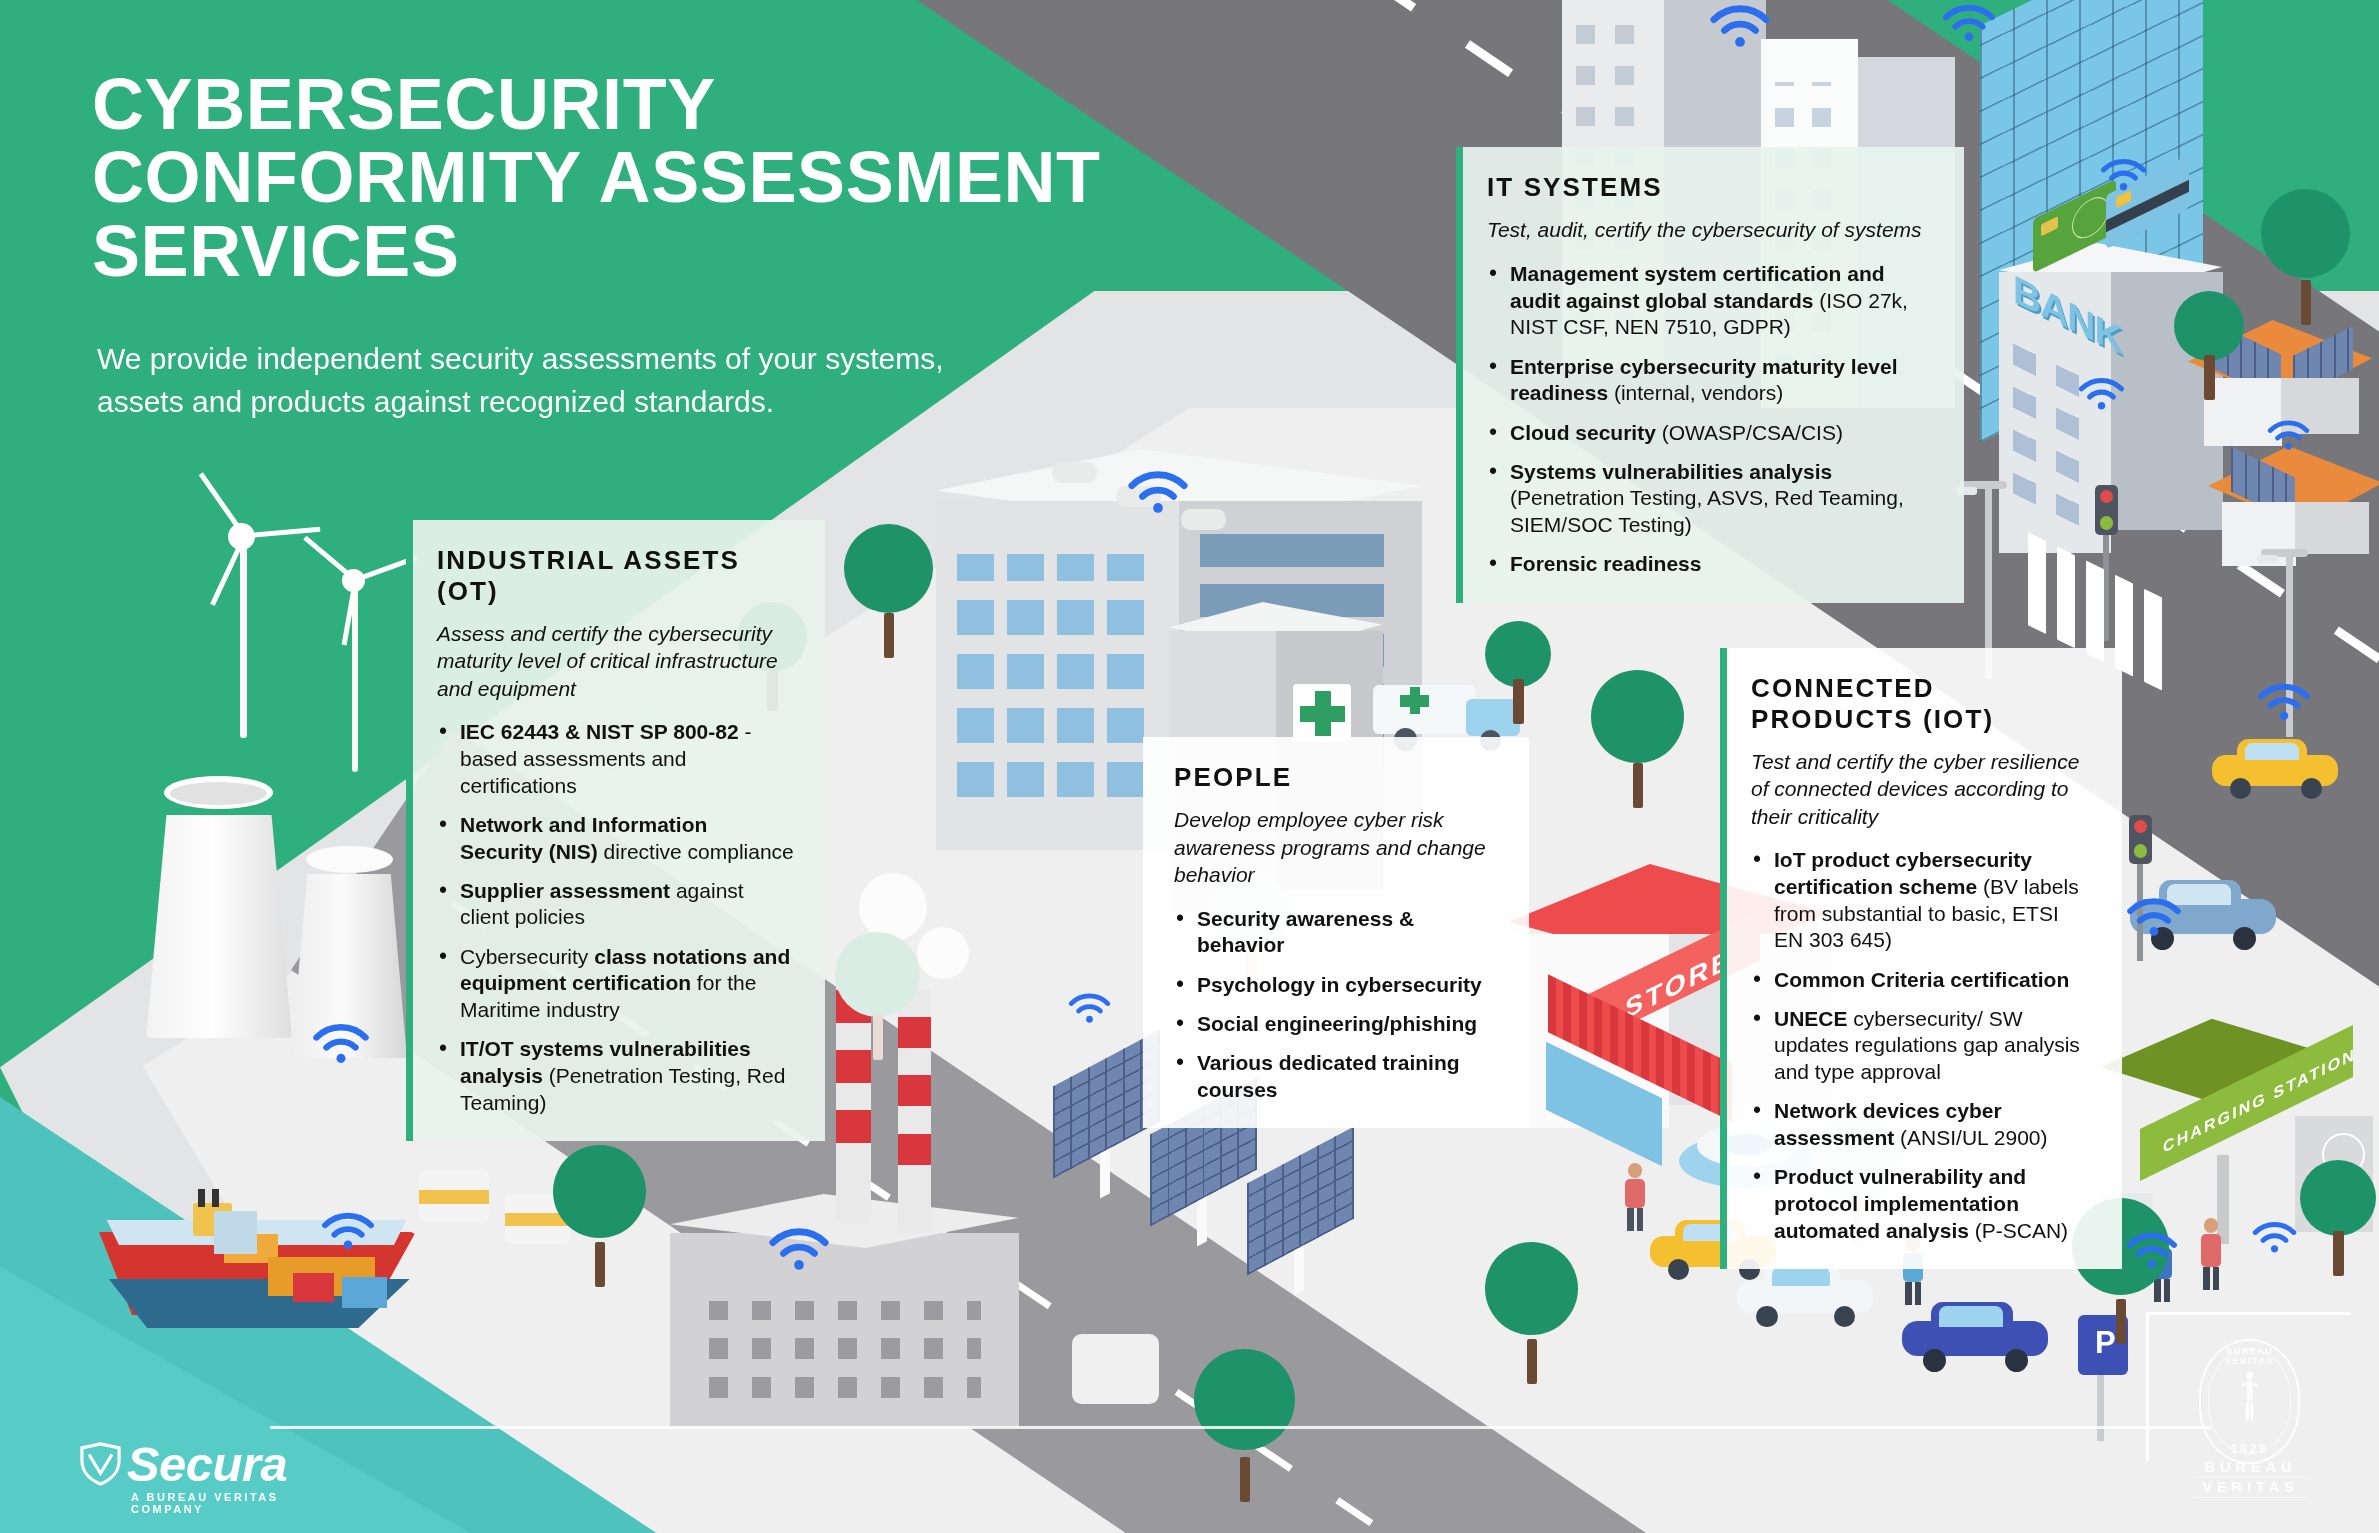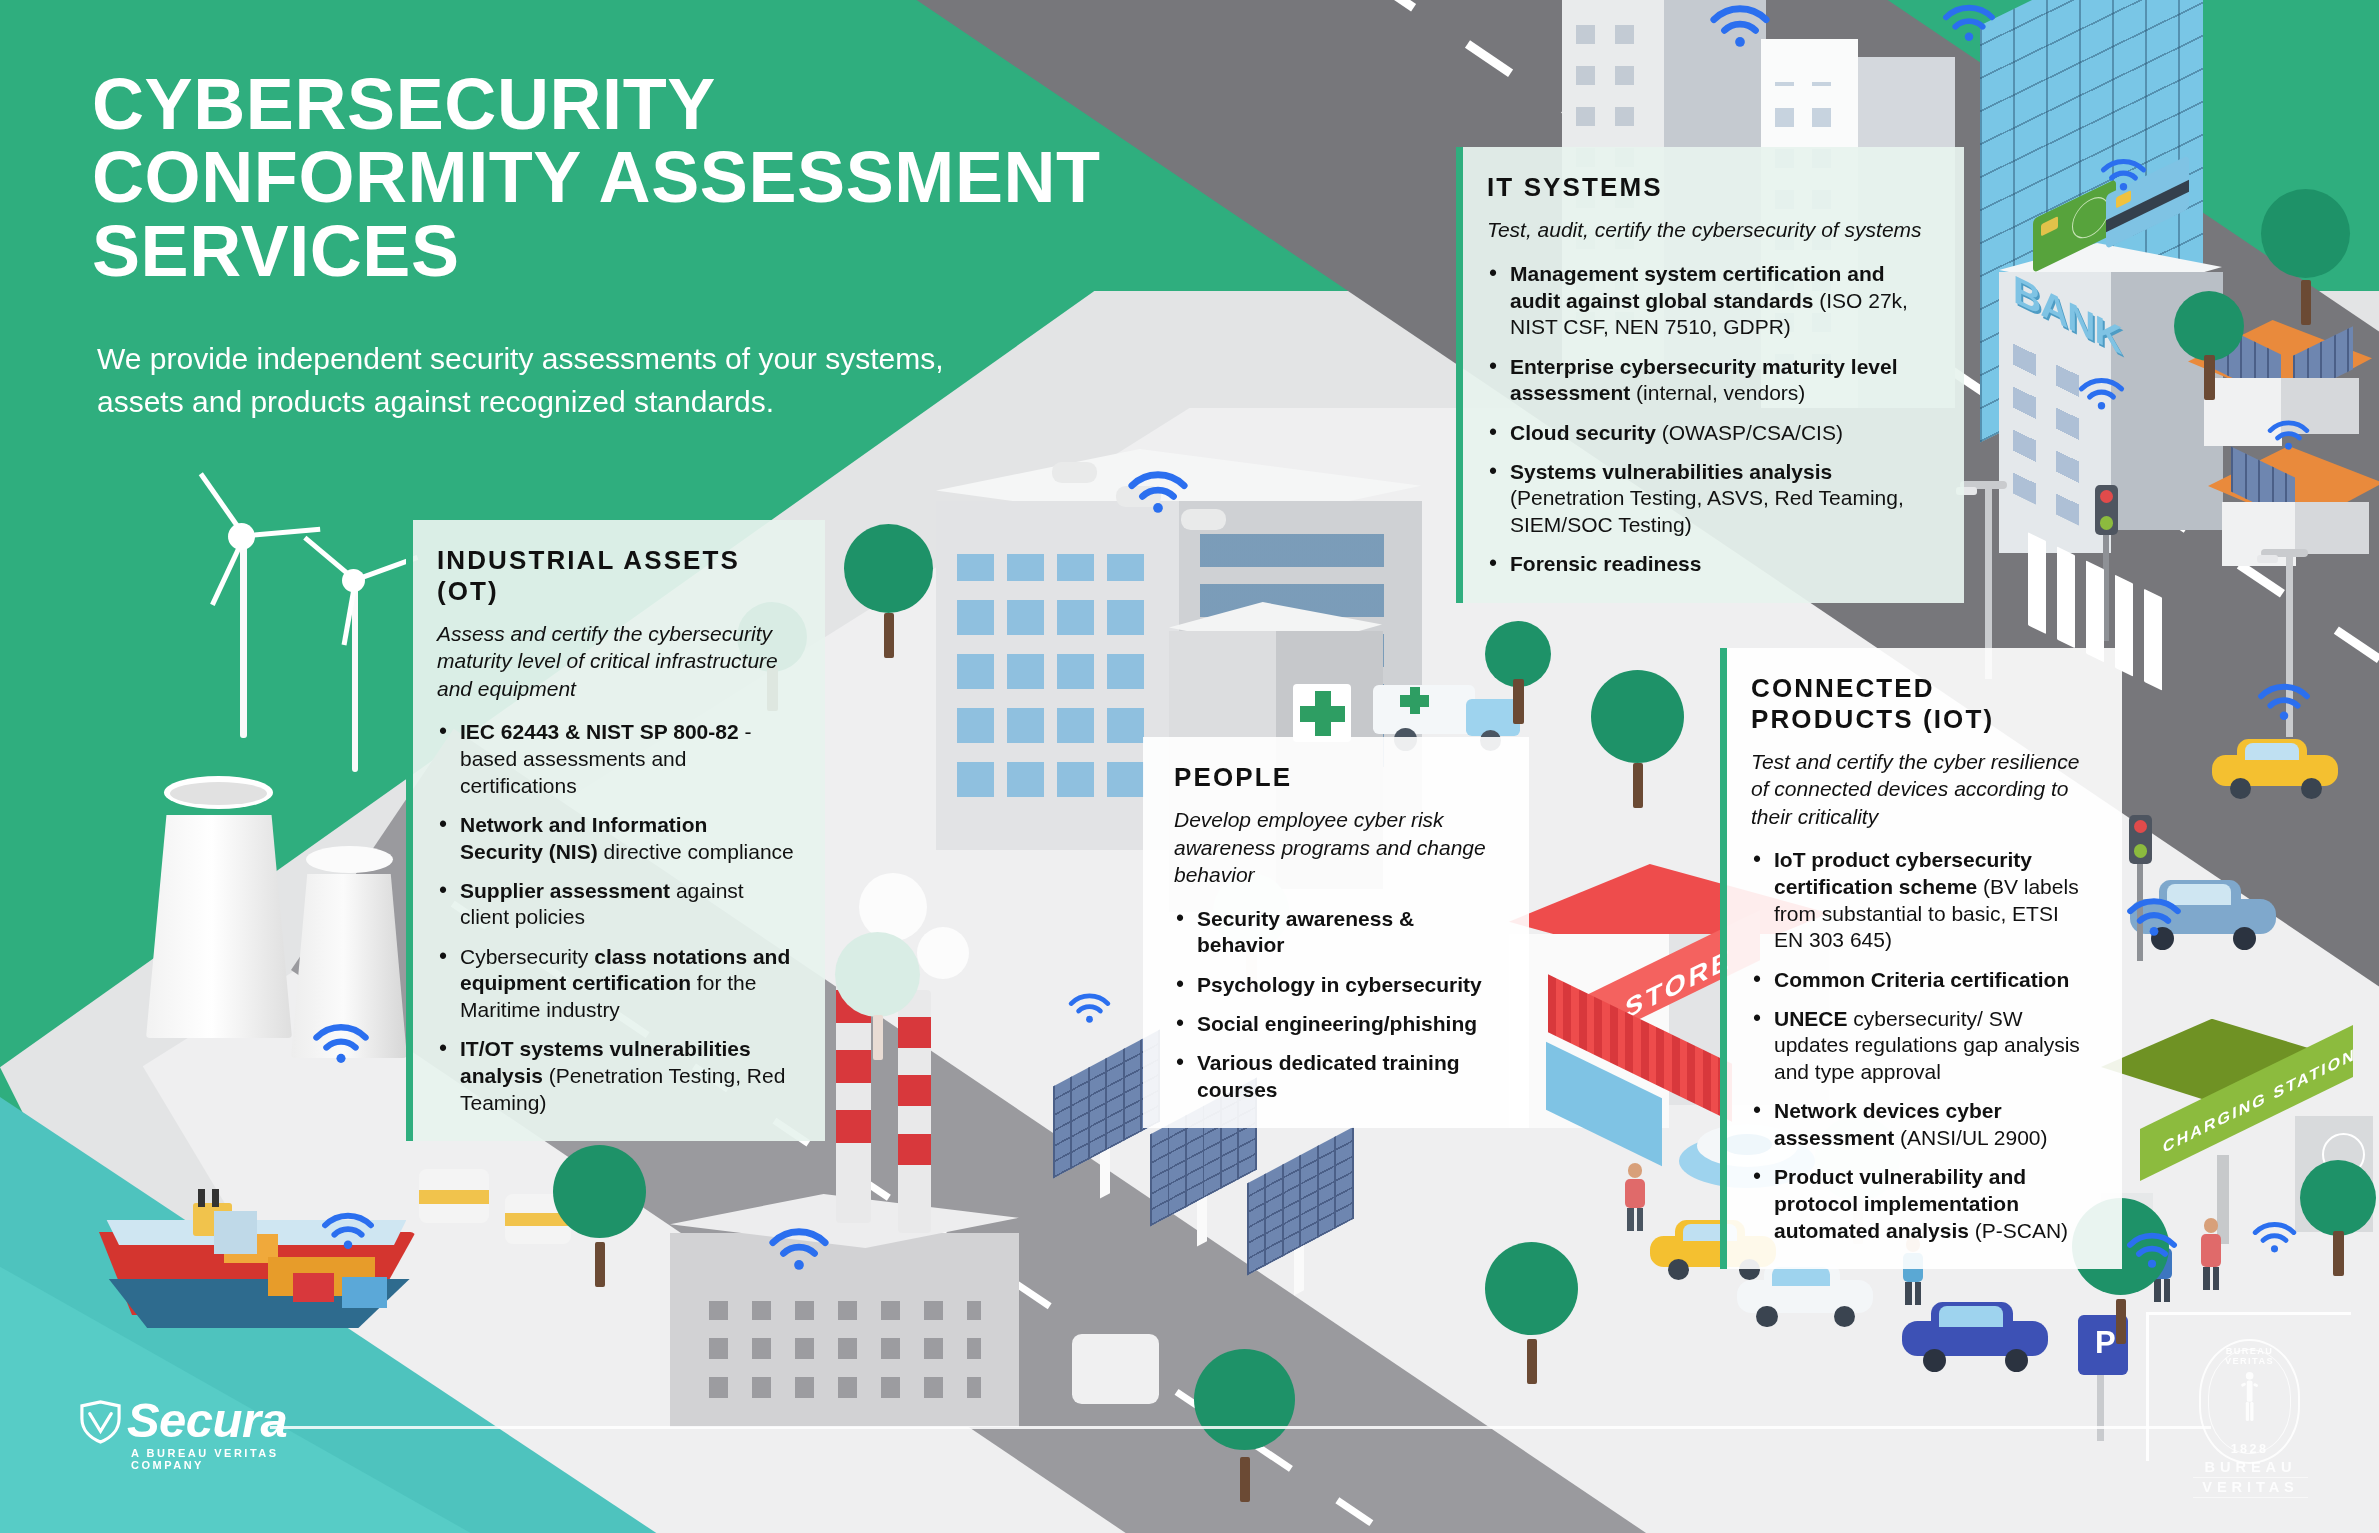--- a/index.html
+++ b/index.html
@@ -117,21 +117,21 @@
   }
   .panel li b{font-weight:bold;}
   .panel .accent-l{position:absolute;left:0;top:0;bottom:0;width:6.8px;}
 
   #panel-ot{left:406px;top:520px;width:419px;}
   #panel-it{left:1456px;top:147px;width:508px;}
   #panel-people{left:1143px;top:737px;width:386px;}
   #panel-iot{left:1720px;top:648px;width:402px;}
 
   
-  #secura{position:absolute;left:78px;top:1397px;display:flex;align-items:flex-end;}
+  #secura{position:absolute;left:78px;top:1441px;display:flex;}
   #secura .shield{width:45px;height:45px;margin-right:3.9px;}
   #secura .word{
     color:#fff;font-size:49px;font-style:italic;font-weight:bold;
     letter-spacing:-0.5px;line-height:0.95;
   }
   #secura .tag{
     position:absolute;left:53px;top:50px;color:#fff;
     font-size:11px;letter-spacing:2.5px;font-weight:bold;
   }
   #secura-rule{position:absolute;left:270px;top:1426px;width:1941px;height:2.9px;background:rgba(255,255,255,0.85);}
@@ -757,21 +757,21 @@
   </div>
 
   <div class="panel mint" id="panel-it">
     <div class="accent-l" style="background:#2FAE7E;"></div>
     <div class="ptitle">
       <div>IT SYSTEMS</div>
     </div>
     <p class="psub">Test, audit, certify the cybersecurity of systems</p>
     <ul>
       <li><b>Management system certification and audit against global standards</b><span> (ISO 27k, NIST CSF, NEN 7510, GDPR)</span></li>
-      <li><b>Enterprise cybersecurity maturity level assessment</b><span> (internal, vendors)</span></li>
+      <li><b>Enterprise cybersecurity maturity level readiness</b><span> (internal, vendors)</span></li>
       <li><b>Cloud security</b><span> (OWASP/CSA/CIS)</span></li>
       <li><b>Systems vulnerabilities analysis</b><span> (Penetration Testing, ASVS, Red Teaming, SIEM/SOC Testing)</span></li>
       <li><b>Forensic readiness</b><span></span></li>
     </ul>
   </div>
 
   <div class="panel" id="panel-people">
     <div class="ptitle">
       <div>PEOPLE</div>
     </div>

